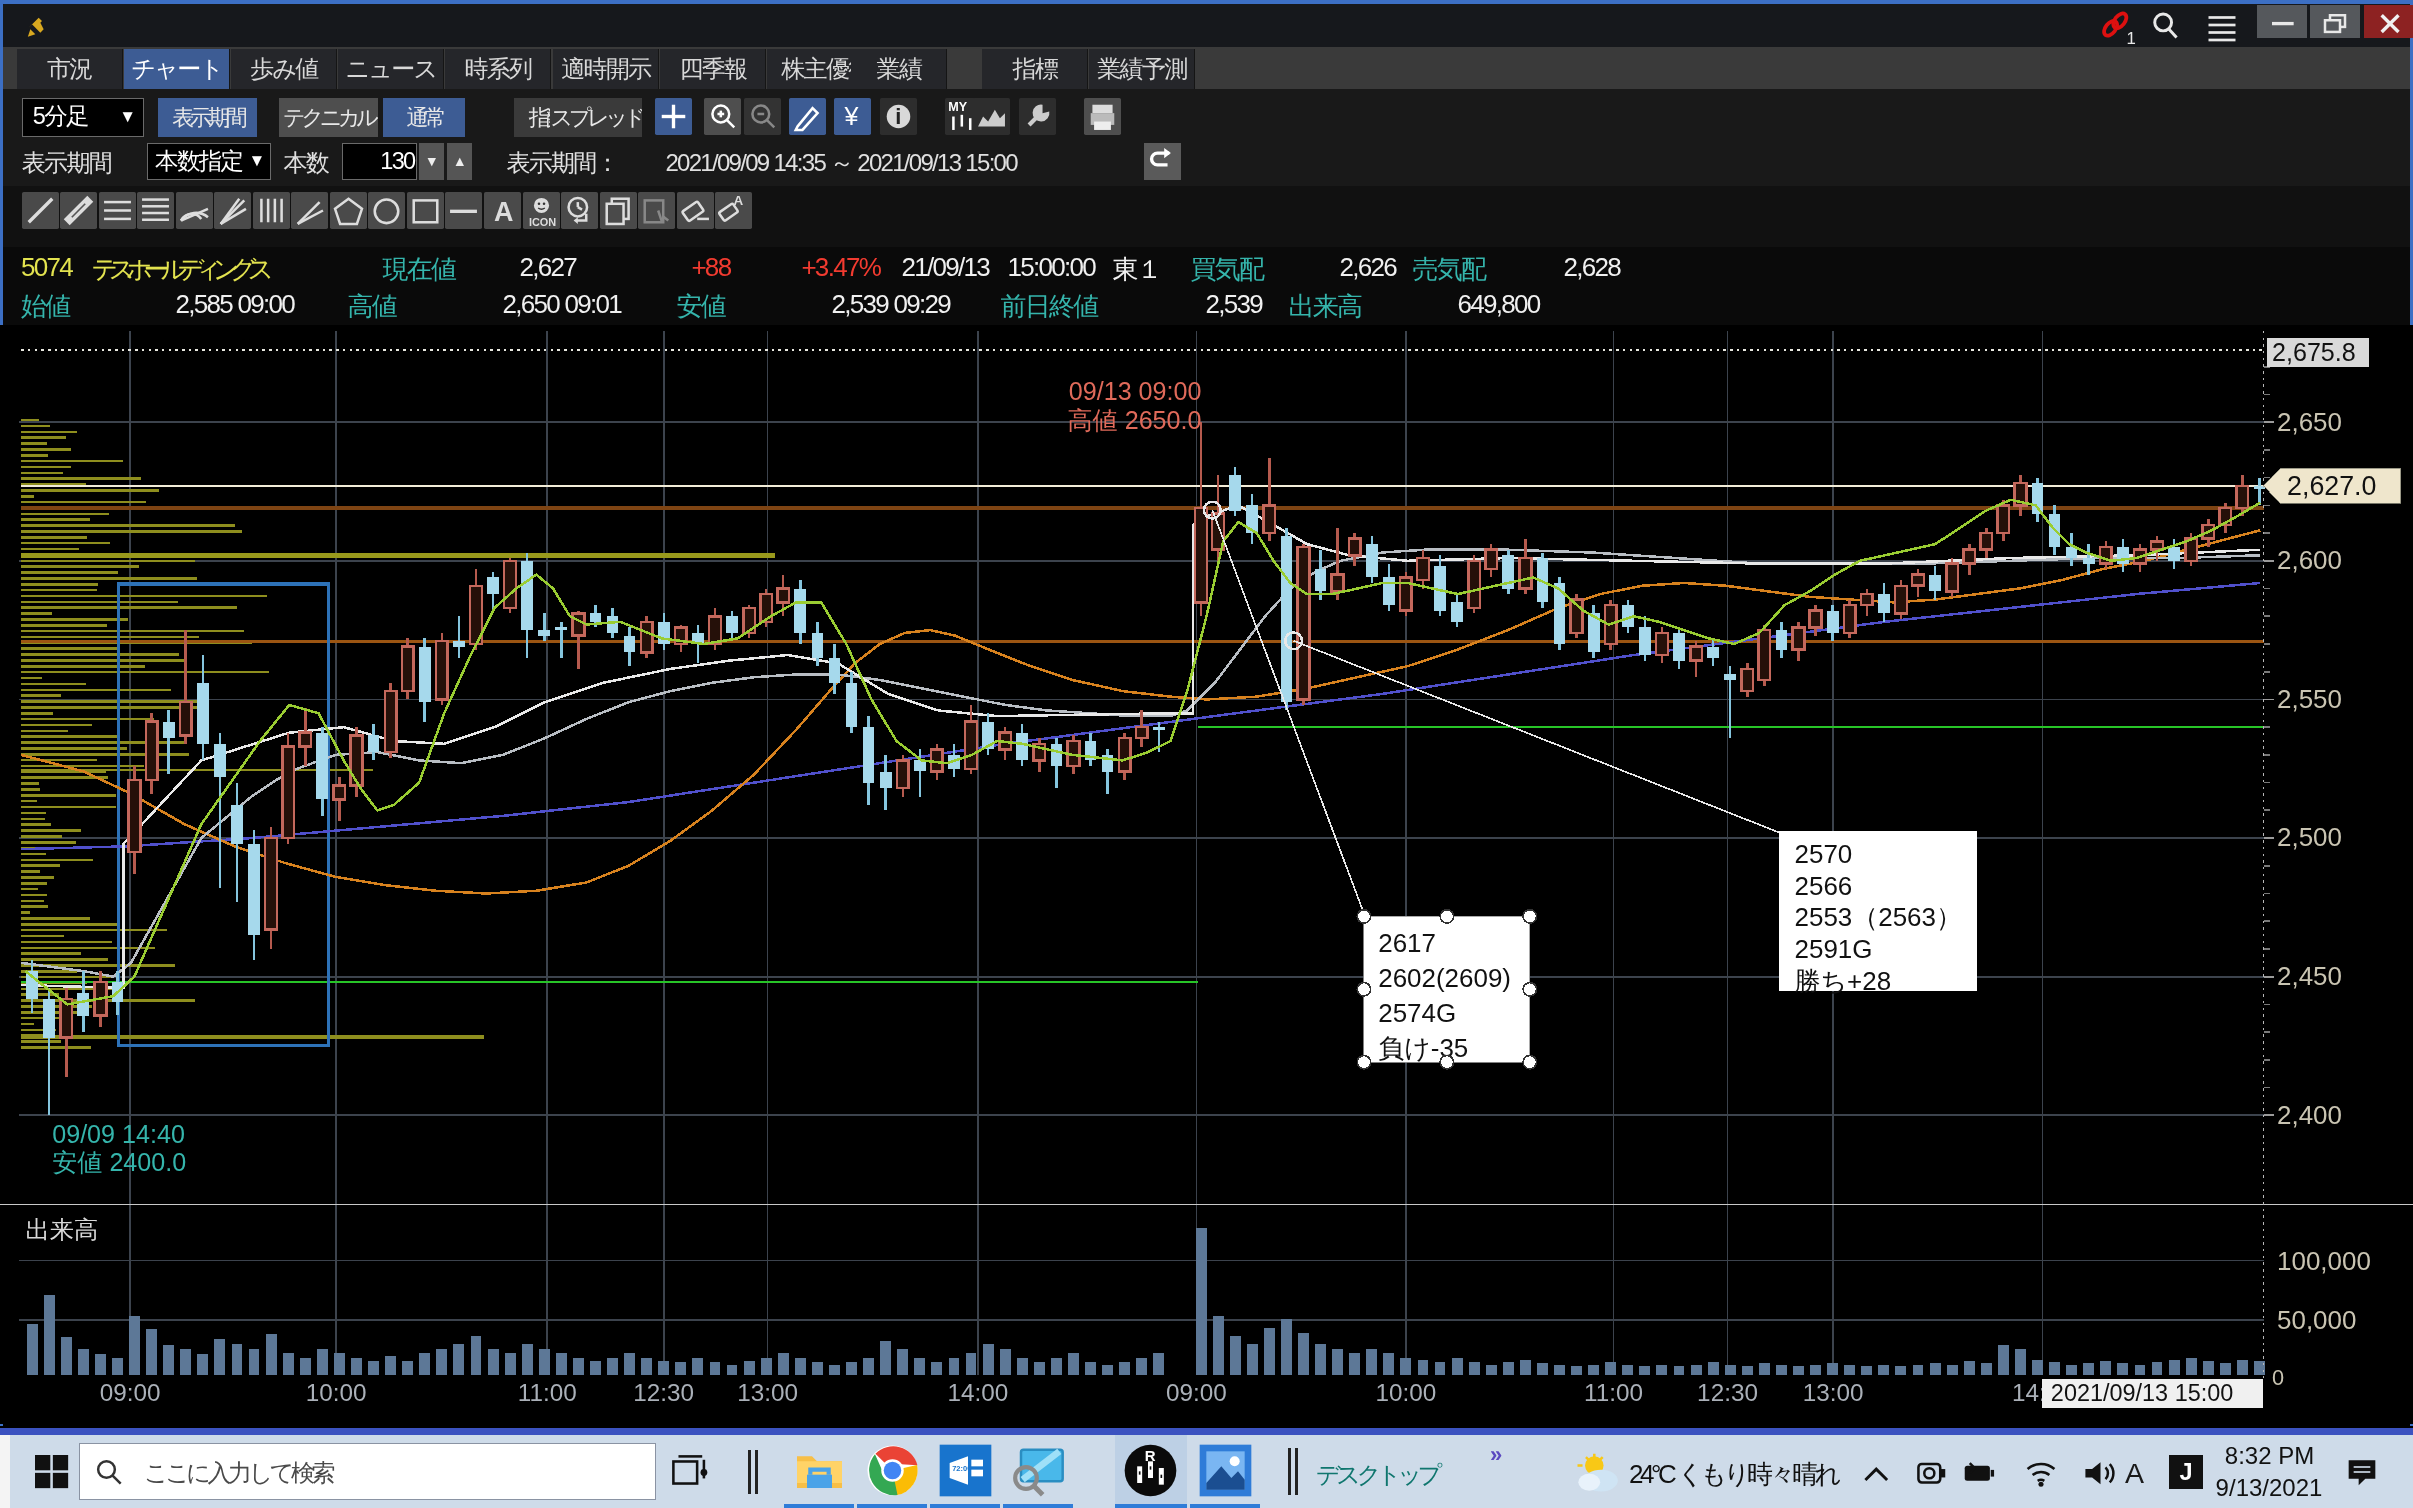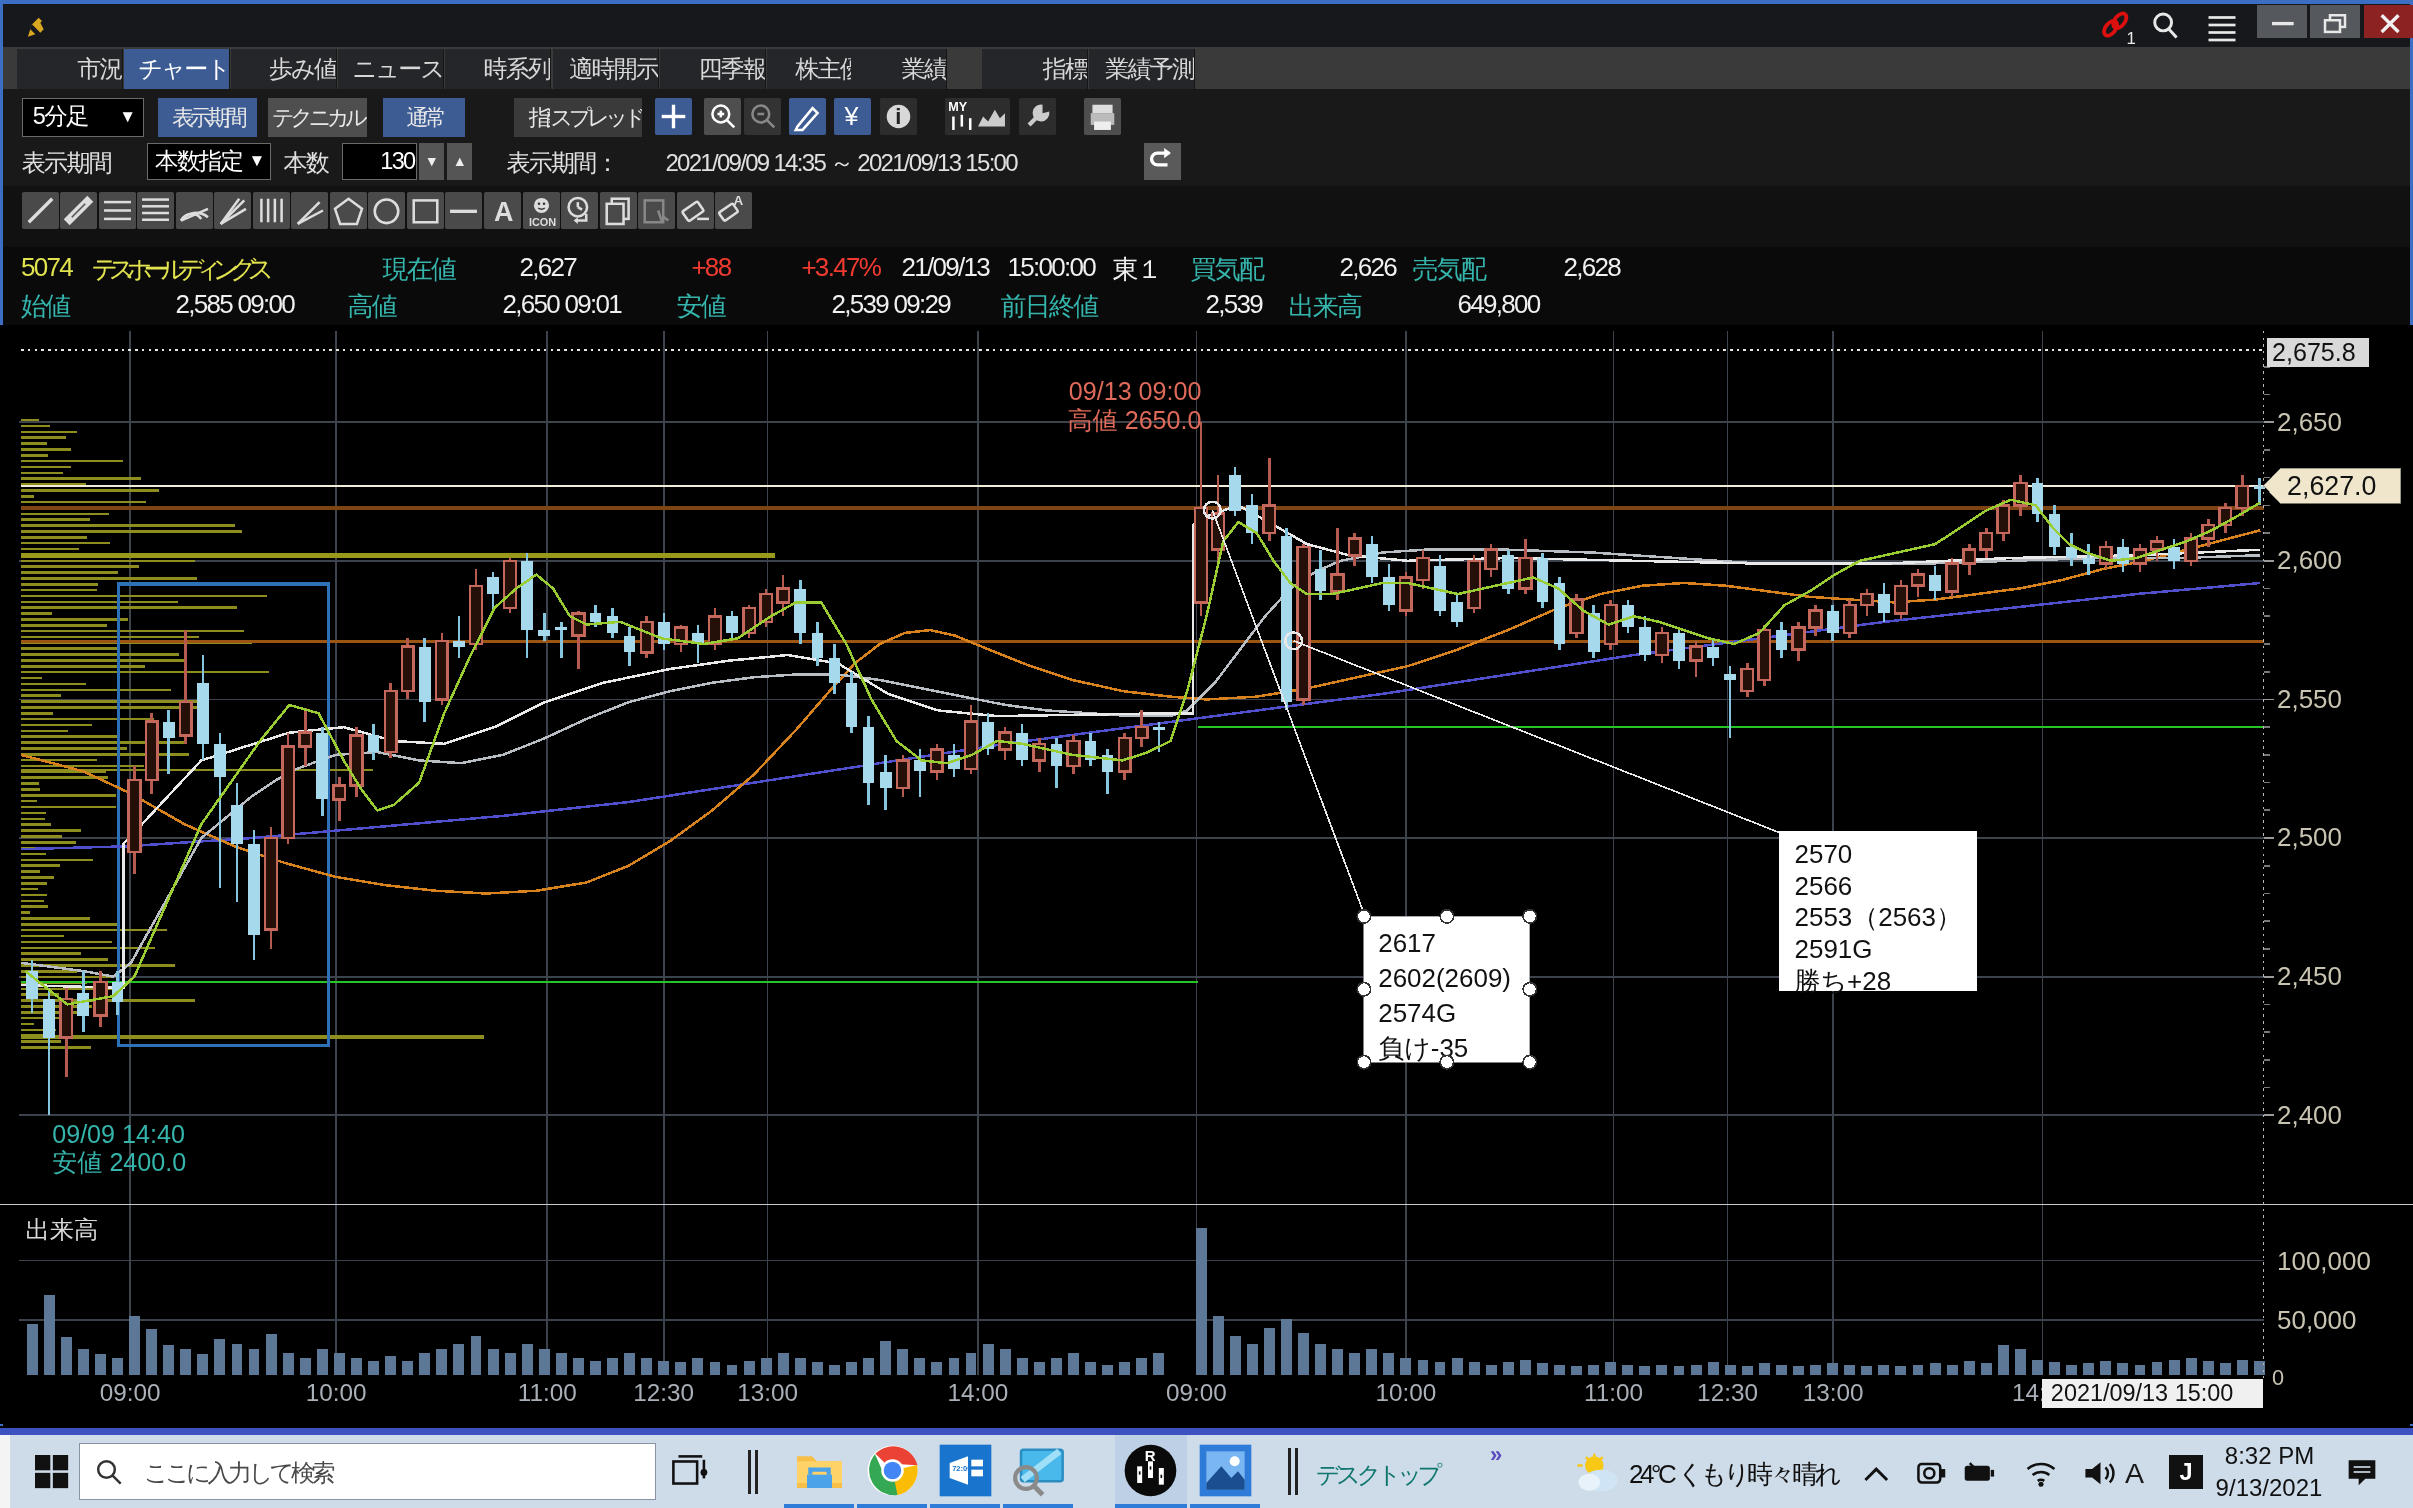--- a/index.html
+++ b/index.html
@@ -7,21 +7,21 @@
 .abs{position:absolute;}
 #win{position:absolute;left:0;top:0;width:2413px;height:1426px;background:#000;}
 #bT{position:absolute;left:0;top:0;width:2413px;height:4.2px;background:#3c6fc4;}
 #bL{position:absolute;left:0;top:0;width:3.4px;height:1426px;background:#3c6fc4;}
 #bR{position:absolute;left:2410px;top:0;width:3.4px;height:1426px;background:#3c6fc4;}
 #title{position:absolute;left:3.4px;top:4.2px;width:2407px;height:43px;background:#16181c;}
 #title .t{position:absolute;left:54px;top:8.4px;font-size:24px;font-weight:bold;color:#f2f2f2;letter-spacing:-1.7px;}
 .wbtn{position:absolute;top:0.8px;height:33px;}
 #tabs{position:absolute;left:3.4px;top:47px;width:2407px;height:42px;background:#3a3a3a;}
 .tab{position:absolute;top:1.7px;height:40px;background:#25262a;color:#d8d8d8;font-size:24px;letter-spacing:-1.7px;white-space:nowrap;overflow:hidden;
- text-align:right;line-height:40px;border-right:1.7px solid #151515;}
+ text-align:center;line-height:40px;border-right:1.7px solid #151515;}
 .tab.sel{background:#3d5c94;color:#ffffff;}
 #tb1{position:absolute;left:3.4px;top:89px;width:2407px;height:50px;background:#191919;}
 #tb2{position:absolute;left:3.4px;top:139px;width:2407px;height:47px;background:#191919;}
 #tb3{position:absolute;left:3.4px;top:186px;width:2407px;height:61px;background:#111111;}
 .btn{position:absolute;top:9.2px;height:39px;color:#e8e8e8;font-size:22px;letter-spacing:-4.2px;text-align:center;white-space:nowrap;overflow:hidden;}
 .blue{background:#3d5c94;}
 .gray{background:#4e4e4e;}
 .dgray{background:#3a3a3a;}
 .ibtn{position:absolute;top:9.2px;width:37px;height:37px;border-radius:1.7px;}
 .ti{position:absolute;top:5.9px;width:37px;height:37px;background:#4a4a4a;border-radius:1.7px;}
@@ -92,21 +92,21 @@
 <div class="tab" style="left:550px;width:106px;">適時開示</div>
 <div class="tab" style="left:657px;width:106px;">四季報</div>
 <div class="tab" style="left:764px;width:118px;">株主優待</div>
 <div class="tab" style="left:848px;width:96px;">業績</div>
 <div class="tab" style="left:979px;width:106px;">指標</div>
 <div class="tab" style="left:1086px;width:106px;">業績予測</div>
 </div>
 <div id="tb1">
 <div class="combo" style="left:18.4px;top:9.2px;width:122px;height:39px;line-height:35px;padding-left:10px;">5分足<span style="position:absolute;right:8.4px;top:0;font-size:17px;">▼</span></div>
 <div class="btn blue" style="left:155px;width:99px;line-height:39px;">表示期間</div>
-<div class="btn gray" style="left:265px;width:99px;line-height:39px;">テクニカル</div>
+<div class="btn gray" style="left:276px;width:99px;line-height:39px;">テクニカル</div>
 <div class="btn blue" style="left:380px;width:82px;line-height:39px;">通常</div>
 <div class="btn dgray" style="left:463px;width:82px;line-height:39px;margin-left:48px;">指数化</div>
 <div class="btn dgray" style="left:547px;width:92px;line-height:39px;">スプレッド</div>
 <div class="ibtn blue" style="left:652px;"><svg width="37" height="37" viewBox="0 0 44 44">
           <g stroke="#fff" stroke-width="4">
             <line x1="22" y1="8" x2="22" y2="36"></line>
             <line x1="8" y1="22" x2="36" y2="22"></line>
           </g>
         </svg></div>
 <div class="ibtn gray" style="left:701px;"><svg width="37" height="37" viewBox="0 0 44 44">

